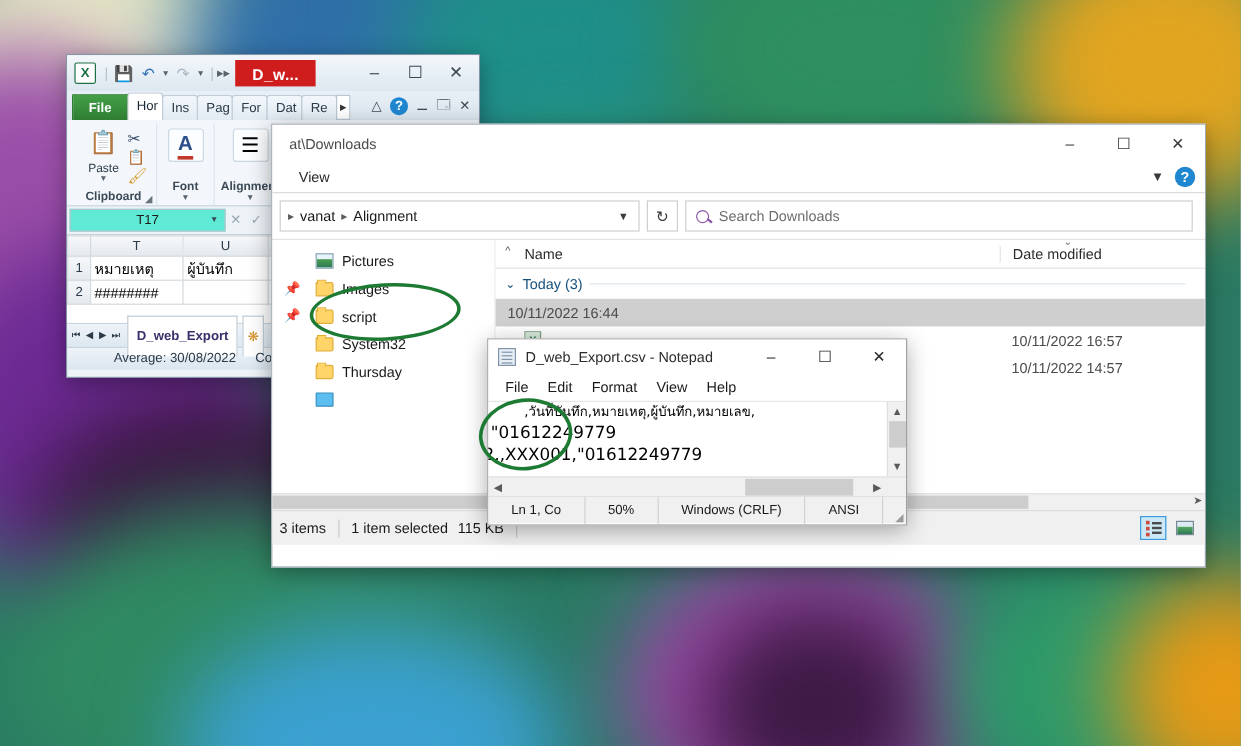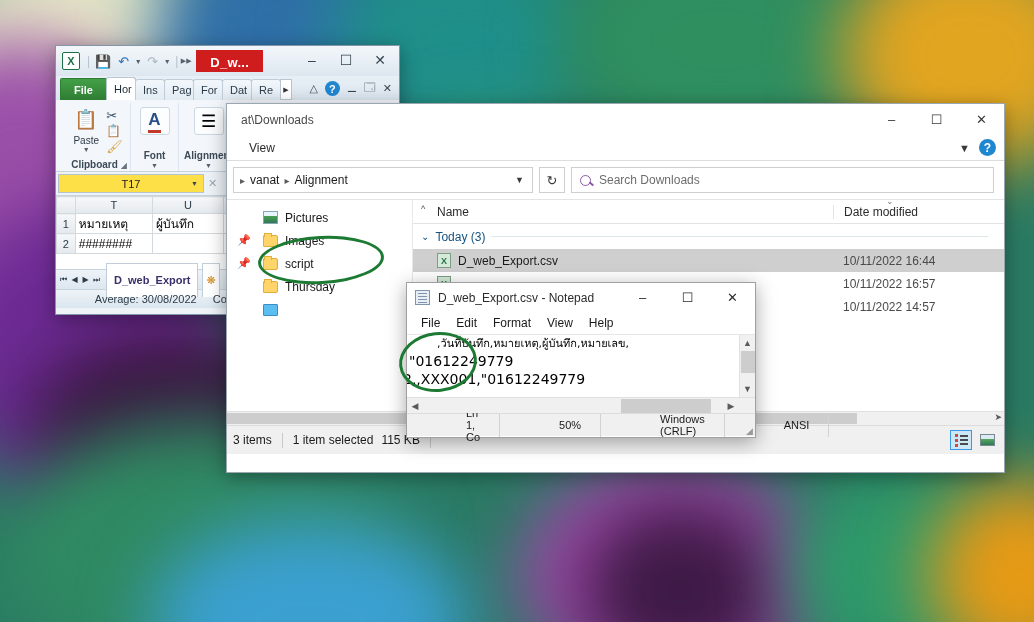--- a/index.html
+++ b/index.html
@@ -72,21 +72,21 @@
   .rbtn .rlabel { font-size:10px; color:#2d3a46; }
   .rbtn .rcaret { font-size:7px; color:#55626d; line-height:8px; }
   .big-ico { width:30px; height:30px; display:flex; align-items:center; justify-content:center; }
   .boxico { width:30px; height:28px; border:1px solid #ccd8e2; background:#fbfdff;
             border-radius:3px; display:flex; align-items:center; justify-content:center;
             font-size:17px; margin-top:4px;}
   .dlg { position:absolute; right:3px; bottom:1px; font-size:8px; color:#67737d; }
 
   #excel-formulabar { height:24px; background:#eef3f8; border-bottom:1px solid #c7d4de;
                       display:flex; align-items:center; padding:0 2px; }
-  #namebox { width:146px; height:19px; background:#fde047; border:1px solid #b6c3ce;
+  #namebox { width:130px; height:19px; background:#5eead4; border:1px solid #b6c3ce;
              display:flex; align-items:center; justify-content:center; font-size:11px;
              color:#1a1a1a; position:relative; }
   #namebox .nb-caret { position:absolute; right:5px; font-size:7px; color:#3a4750; }
   .fx-cancel { width:17px; text-align:center; color:#9aa7b2; font-size:11px; }
   .fx-enter  { width:17px; text-align:center; color:#9aa7b2; font-size:11px; }
   .fx-sym    { width:19px; text-align:center; color:#2b3b49; font-style:italic;
                font-family:"Liberation Serif",serif; font-size:12px; }
   #fxinput { flex:1; height:19px; background:#fff; border:1px solid #b6c3ce; border-right:none;
              display:flex; align-items:center; padding-left:5px; font-size:11px; }
   .fb-spin { width:15px; height:19px; border:1px solid #b6c3ce; background:#f0f4f8;
@@ -246,21 +246,21 @@
   #np-vscroll .t { width:14px; height:22px; background:#cdcdcd; }
   #np-hscroll { height:16px; background:#f0f0f0; border-top:1px solid #e0e0e0;
                 position:relative; }
   #np-hscroll .a { position:absolute; top:0; width:16px; height:16px; display:flex;
                    align-items:center; justify-content:center; font-size:9px; color:#5a5a5a; }
   #np-hscroll .t { position:absolute; left:214px; top:1px; width:90px; height:14px;
                    background:#cdcdcd; }
   #np-status { height:23px; background:#f0f0f0; border-top:1px solid #dcdcdc;
                display:flex; align-items:center; font-size:11px; color:#1a1a1a; }
   #np-status .cell { padding:0 19px; border-right:1px solid #d2d2d2; height:23px;
-                     display:flex; align-items:center;margin-left:40px; }
+                     display:flex; align-items:center; }
   #np-status .cell:last-child { border-right:none; }
   .grip { position:absolute; right:2px; bottom:1px; font-size:9px; color:#9a9a9a; }
 
   
   .ellipse { position:absolute; border:3px solid #1d7a33; border-radius:50%;
              pointer-events:none; }
   #ell-excel { left:258px; top:236px; width:126px; height:48px; transform:rotate(-3deg); }
   #ell-np   { left:399px; top:332px; width:78px; height:60px; transform:rotate(-6deg); }
 </style>
 </head>
@@ -504,20 +504,24 @@
         <span class="folder-ico"></span>
         <span>Images</span>
       </div>
       <div class="navitem" style="position:relative;">
         <span class="pin">📌</span>
         <span class="folder-ico"></span>
         <span>script</span>
       </div>
       <div class="navitem" style="position:relative;">
         <span class="folder-ico"></span>
+        <span>System32</span>
+      </div>
+      <div class="navitem" style="position:relative;">
+        <span class="folder-ico"></span>
         <span>Thursday</span>
       </div>
       <div class="navitem" style="position:relative;">
         <span class="thispc-ico"></span>
       </div>
     </div>
 
     <div id="exp-list">
       <div id="exp-colhdr">
         <div class="colname">
@@ -530,24 +534,20 @@
         </div>
       </div>
 
       <div class="group-hdr">
         <span style="font-size:10px;">⌄</span>
         <span>Today (3)</span>
         <span class="line"></span>
       </div>
 
       <div class="filerow selected">
-        <div class="fname">
-          <span class="csv-ico"></span>
-          <span>D_web_Export.csv</span>
-        </div>
         <div class="fdate">10/11/2022 16:44</div>
       </div>
       <div class="filerow">
         <div class="fname">
           <span class="csv-ico"></span>
           <span></span>
         </div>
         <div class="fdate">10/11/2022 16:57</div>
       </div>
       <div class="filerow">

